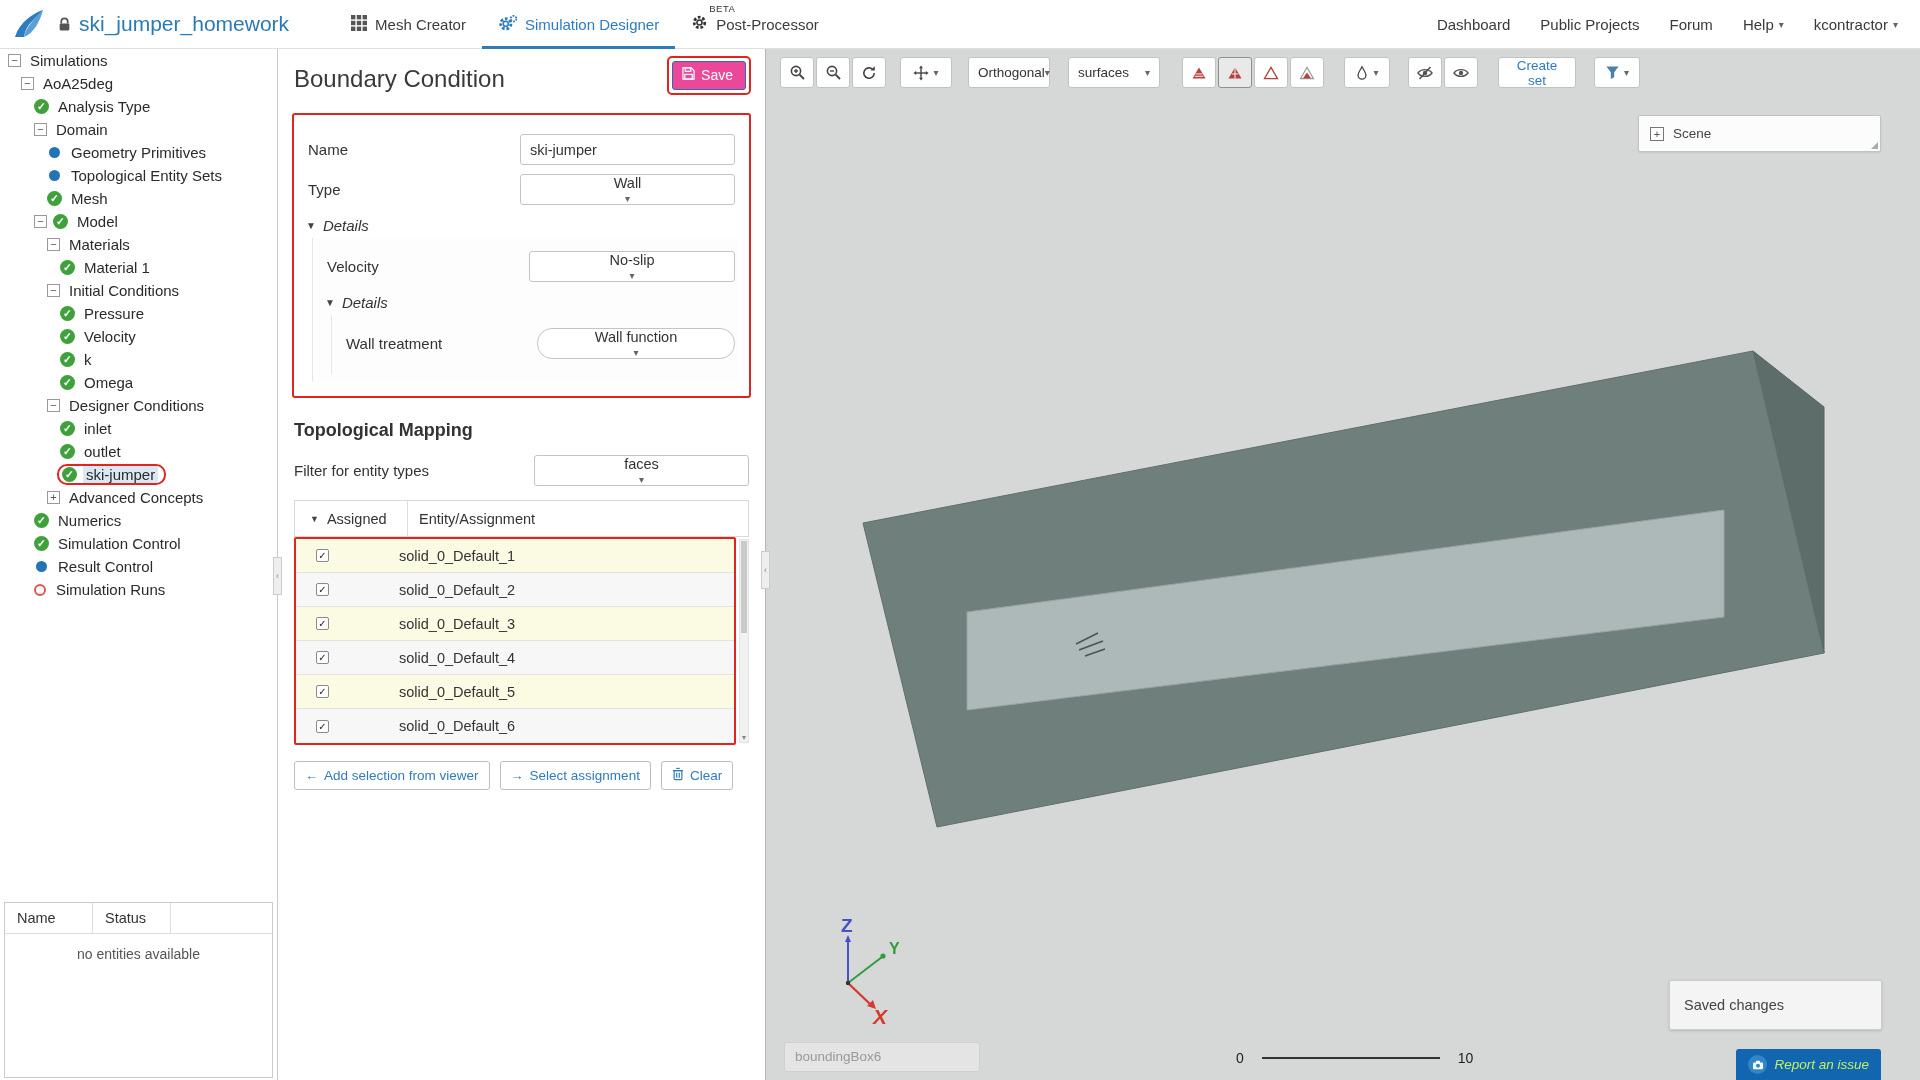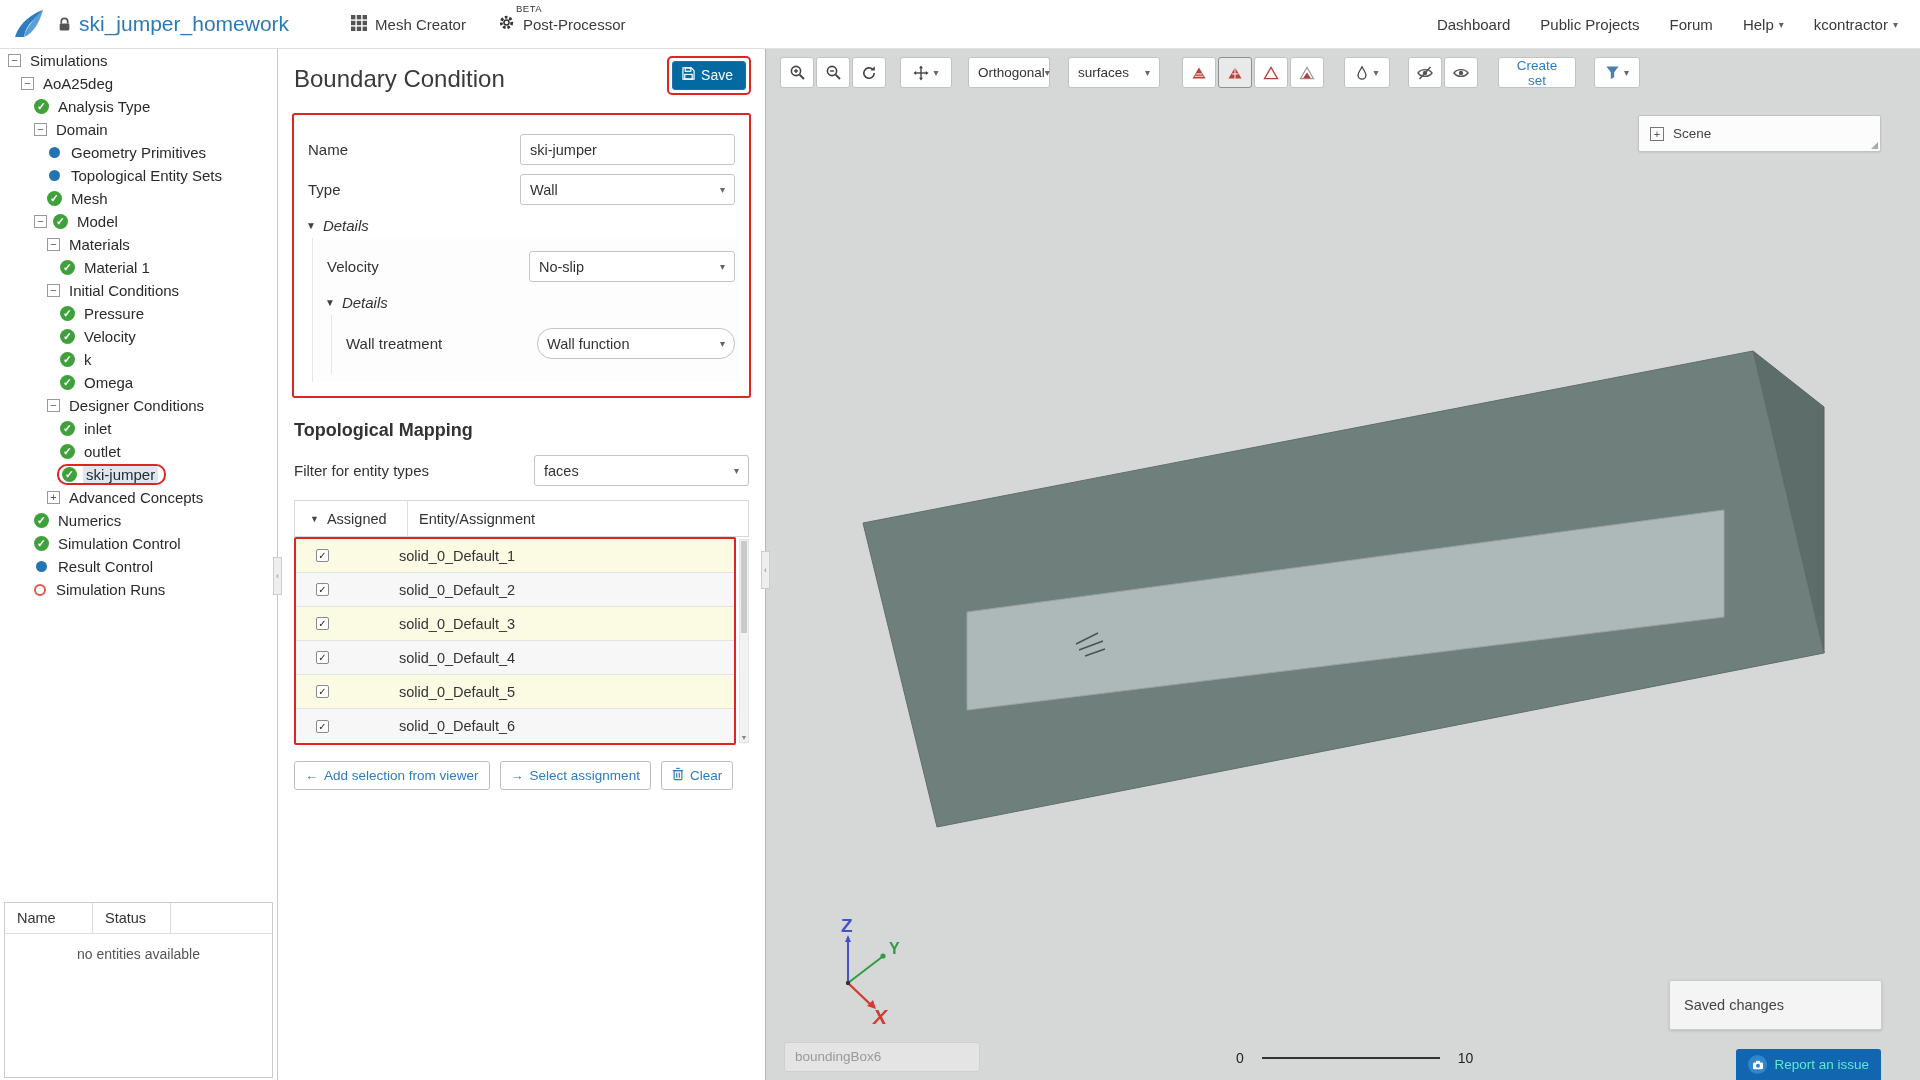--- a/index.html
+++ b/index.html
@@ -54,30 +54,30 @@
   .handle { position:absolute; width:9px; height:38px; background:#eee; border:1px solid #ccc;
     display:flex; align-items:center; justify-content:center; font-size:9px; color:#888; cursor:pointer; z-index:6; }
   .nav .handle { right:-5px; top:508px; }
   .panel .handle { right:-5px; top:502px; }
 
   
   .panel { width:488px; flex:none; border-right:1px solid #b5b5b5; position:relative; background:#fff; }
   .panel-head { position:relative; height:56px; }
   .panel-title { font-size:24px; font-weight:400; color:#3a3a3a; padding:16px 0 0 16px; }
   .save-annot { position:absolute; top:7px; right:14px; border:2px solid #e0241f; border-radius:5px; padding:3px; }
-  .save-btn { display:flex; align-items:center; gap:6px; background:#0369a1; border:1px solid #2a6ea9;
+  .save-btn { display:flex; align-items:center; gap:6px; background:#ec4899; border:1px solid #2a6ea9;
     color:#fff; font-size:14px; padding:5px 12px 6px 9px; border-radius:3px; cursor:pointer; font-family:inherit; }
 
   .form-annot { margin:8px 14px 0; border:2px solid #e0241f; border-radius:3px; padding:10px 10px 12px; }
   .frow { display:flex; align-items:center; justify-content:space-between; margin:9px 4px; }
   .frow label { font-size:15px; color:#333; }
   .control { width:215px; height:31px; border:1px solid #c4c4c4; border-radius:3px; background:#fff;
     display:flex; align-items:center; padding:0 9px; font-size:14.5px; color:#333; }
   input.control { font-family:inherit; }
-  .select { justify-content:space-between; cursor:pointer; }
+  .select { justify-content:space-between; cursor:pointer;flex-direction:column; }
   .details-hdr { display:flex; align-items:center; gap:7px; margin:12px 2px 4px; cursor:pointer; }
   .dtri { font-size:10px; color:#444; }
   .ditalic { font-style:italic; font-size:15px; color:#333; }
   .details-body { margin:0 0 2px 8px; padding:4px 0 6px 10px; border-left:1px solid #e6e6e6; background:#fdfdfd; }
   .details-body .control { width:206px; }
   .details-body .details-body .control { width:198px;border-radius:15px; }
 
   .section-title { font-size:18px; font-weight:700; color:#333; margin:22px 16px 14px; }
   .filter-row { margin:0 16px 14px; display:flex; align-items:center; justify-content:space-between; }
   .filter-row label { font-size:15px; color:#333; }
@@ -126,23 +126,23 @@
 
   .axes { position:absolute; left:25px; bottom:38px; z-index:3; cursor:pointer; }
   .bbox-label { position:absolute; left:18px; bottom:8px; width:196px; height:30px; background:#e4e4e4;
     border:1px solid #cfcfcf; border-radius:3px; color:#999; font-size:13.5px; line-height:28px; padding-left:10px; cursor:pointer; z-index:3; }
   .scalebar { position:absolute; bottom:14px; left:470px; display:flex; align-items:center; gap:18px;
     font-size:14px; color:#222; z-index:3; }
   .sline { width:178px; height:2px; background:#333; }
   .toast { position:absolute; right:38px; bottom:50px; width:213px; height:50px; background:#f4f4f4;
     border:1px solid #ccc; border-radius:2px; display:flex; align-items:center; padding-left:14px;
     font-size:14.5px; color:#444; box-shadow:0 1px 3px rgba(0,0,0,.15); z-index:4; }
-  .report { position:absolute; right:39px; bottom:0; height:31px; background:#1265af; color:#5eead4;
+  .report { position:absolute; right:39px; bottom:0; height:31px; background:#1265af; color:#bef264;
     display:flex; align-items:center; gap:7px; padding:8px 12px; font-size:13.5px; border:none;
-    border-radius:3px 3px 0 0; cursor:pointer; font-family:inherit; z-index:5; }
+    border-radius:3px 3px 0 0; cursor:pointer; font-family:inherit; z-index:5;font-style:italic; }
   .cambadge { width:19px; height:19px; border-radius:50%; background:#2f86c8; display:flex; align-items:center; justify-content:center; }
 </style>
 </head>
 <body>
 
 <header class="topbar">
   <span class="logo">
     <svg width="34" height="34" viewBox="0 0 34 34">
       <path d="M3 30 C8 14 22 6 31 3 C24 12 14 16 12 30 Z" fill="#2d7cc0"></path>
       <path d="M12 30 C14 20 22 12 31 3 C28 14 22 26 12 30 Z" fill="#5ba0d4"></path>
@@ -167,20 +167,30 @@
           <rect x="0" y="5.8" width="4.4" height="4.4"></rect>
               <rect x="5.8" y="5.8" width="4.4" height="4.4"></rect>
               <rect x="11.6" y="5.8" width="4.4" height="4.4"></rect>
           <rect x="0" y="11.6" width="4.4" height="4.4"></rect>
               <rect x="5.8" y="11.6" width="4.4" height="4.4"></rect>
               <rect x="11.6" y="11.6" width="4.4" height="4.4"></rect>
         </g>
           </svg>
       </span>
       <span>Mesh Creator</span>
+    </div>
+    <div class="tab active">
+      <span>
+        <svg width="19" height="18" viewBox="0 0 22 20">
+          <circle cx="9" cy="11" r="6" fill="none" stroke="#2d7cc0" stroke-width="3.2" stroke-dasharray="3.1 2.2"></circle>
+          <circle cx="9" cy="11" r="3" fill="none" stroke="#2d7cc0" stroke-width="1.8"></circle>
+          <circle cx="18" cy="5" r="3.2" fill="none" stroke="#2d7cc0" stroke-width="2.2" stroke-dasharray="2 1.4"></circle>
+        </svg>
+      </span>
+      <span>Simulation Designer</span>
     </div>
     <div class="tab">
       <span class="beta">BETA</span>
       <span>
         <svg width="17" height="17" viewBox="0 0 20 20">
           <circle cx="10" cy="10" r="6.2" fill="none" stroke="#333" stroke-width="3.2" stroke-dasharray="3.1 2.2"></circle>
           <circle cx="10" cy="10" r="3" fill="none" stroke="#333" stroke-width="1.8"></circle>
         </svg>
       </span>
       <span>Post-Processor</span>

